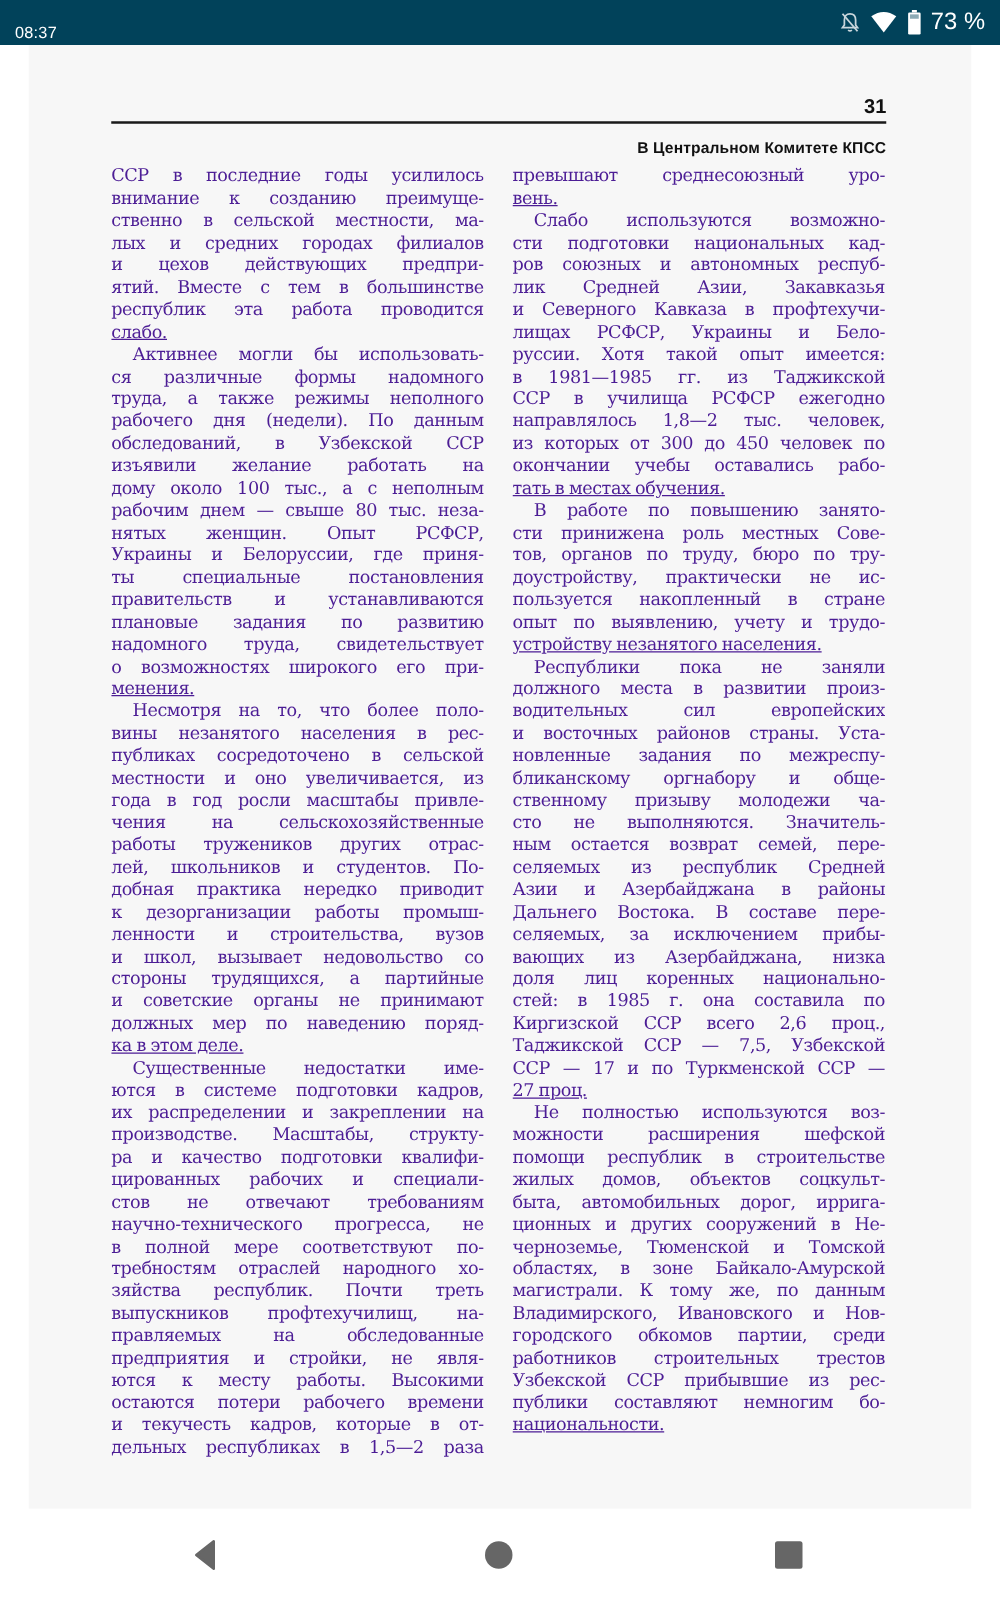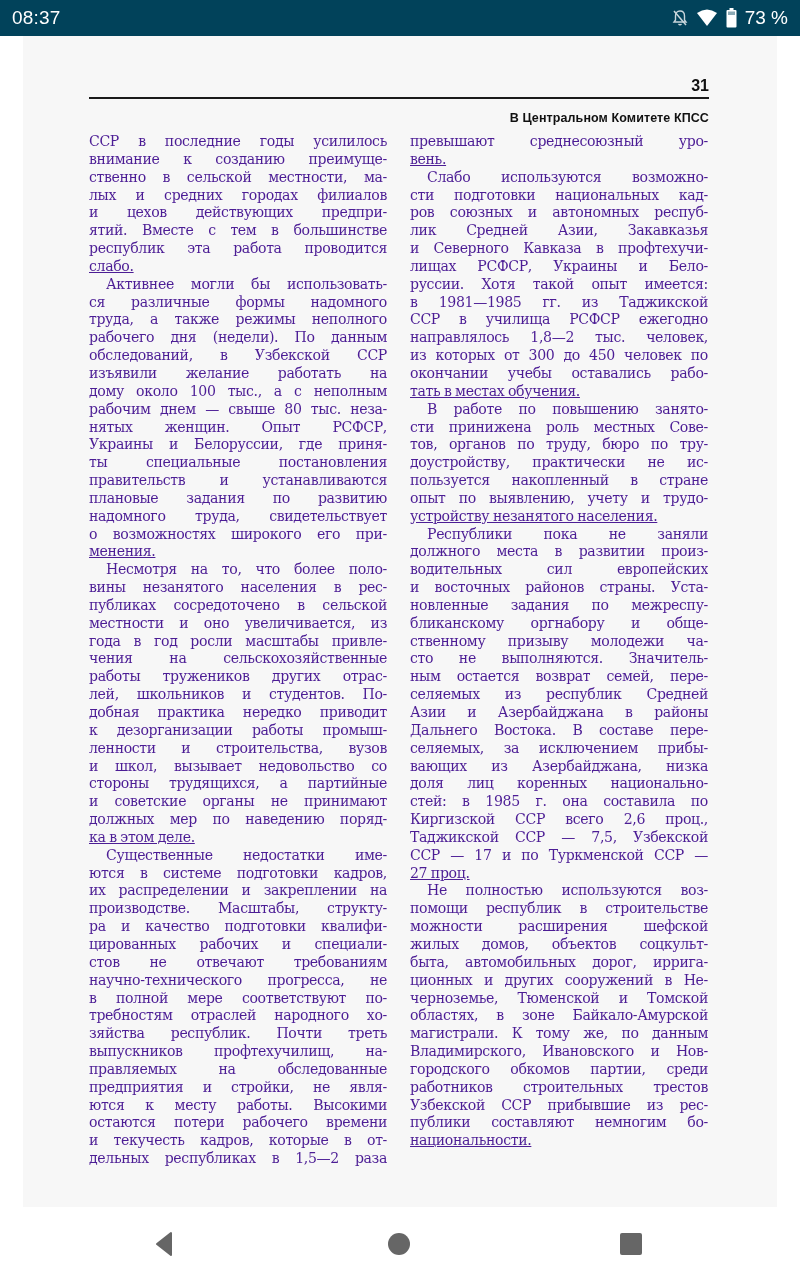--- a/index.html
+++ b/index.html
@@ -7,21 +7,21 @@
       width: 800px; height: 1280px; background: #ffffff;
       position: relative; overflow: hidden;
       font-family: "DejaVu Serif", serif;
     }
     .status-bar {
       position: absolute; left: 0; top: 0; width: 800px; height: 36px;
       background: #01425a; color: #ffffff;
       font-family: "Liberation Sans", sans-serif;
     }
     .status-time {
-      position: absolute; left: 12px; top: 7px; font-size: 19px; letter-spacing: 0.2px; text-align: center;
+      position: absolute; left: 12px; top: 18px; font-size: 13px; letter-spacing: 0.2px; text-align: center;
     }
     .status-right {
       position: absolute; right: 12px; top: 7px; height: 22px;
       display: flex; align-items: center; gap: 8px; font-size: 19px;
     }
     .status-right svg { display: block; }
     .page {
       position: absolute; left: 23px; top: 36px; width: 754px; height: 1171px;
       background: #f7f7f7;
     }
@@ -194,22 +194,22 @@
       <span class="line">Дальнего Востока. В составе пере-</span>
       <span class="line">селяемых, за исключением прибы-</span>
       <span class="line">вающих из Азербайджана, низка</span>
       <span class="line">доля лиц коренных национально-</span>
       <span class="line">стей: в 1985 г. она составила по</span>
       <span class="line">Киргизской ССР всего 2,6 проц.,</span>
       <span class="line">Таджикской ССР — 7,5, Узбекской</span>
       <span class="line">ССР — 17 и по Туркменской ССР —</span>
       <span class="line last">27 проц.</span>
       <span class="line indent">Не полностью используются воз-</span>
+      <span class="line">можности расширения шефской</span>
       <span class="line">помощи республик в строительстве</span>
-      <span class="line">можности расширения шефской</span>
       <span class="line">жилых домов, объектов соцкульт-</span>
       <span class="line">быта, автомобильных дорог, ирригa-</span>
       <span class="line">ционных и других сооружений в Не-</span>
       <span class="line">черноземье, Тюменской и Томской</span>
       <span class="line">областях, в зоне Байкало-Амурской</span>
       <span class="line">магистрали. К тому же, по данным</span>
       <span class="line">Владимирского, Ивановского и Нов-</span>
       <span class="line">городского обкомов партии, среди</span>
       <span class="line">работников строительных трестов</span>
       <span class="line">Узбекской ССР прибывшие из рес-</span>

